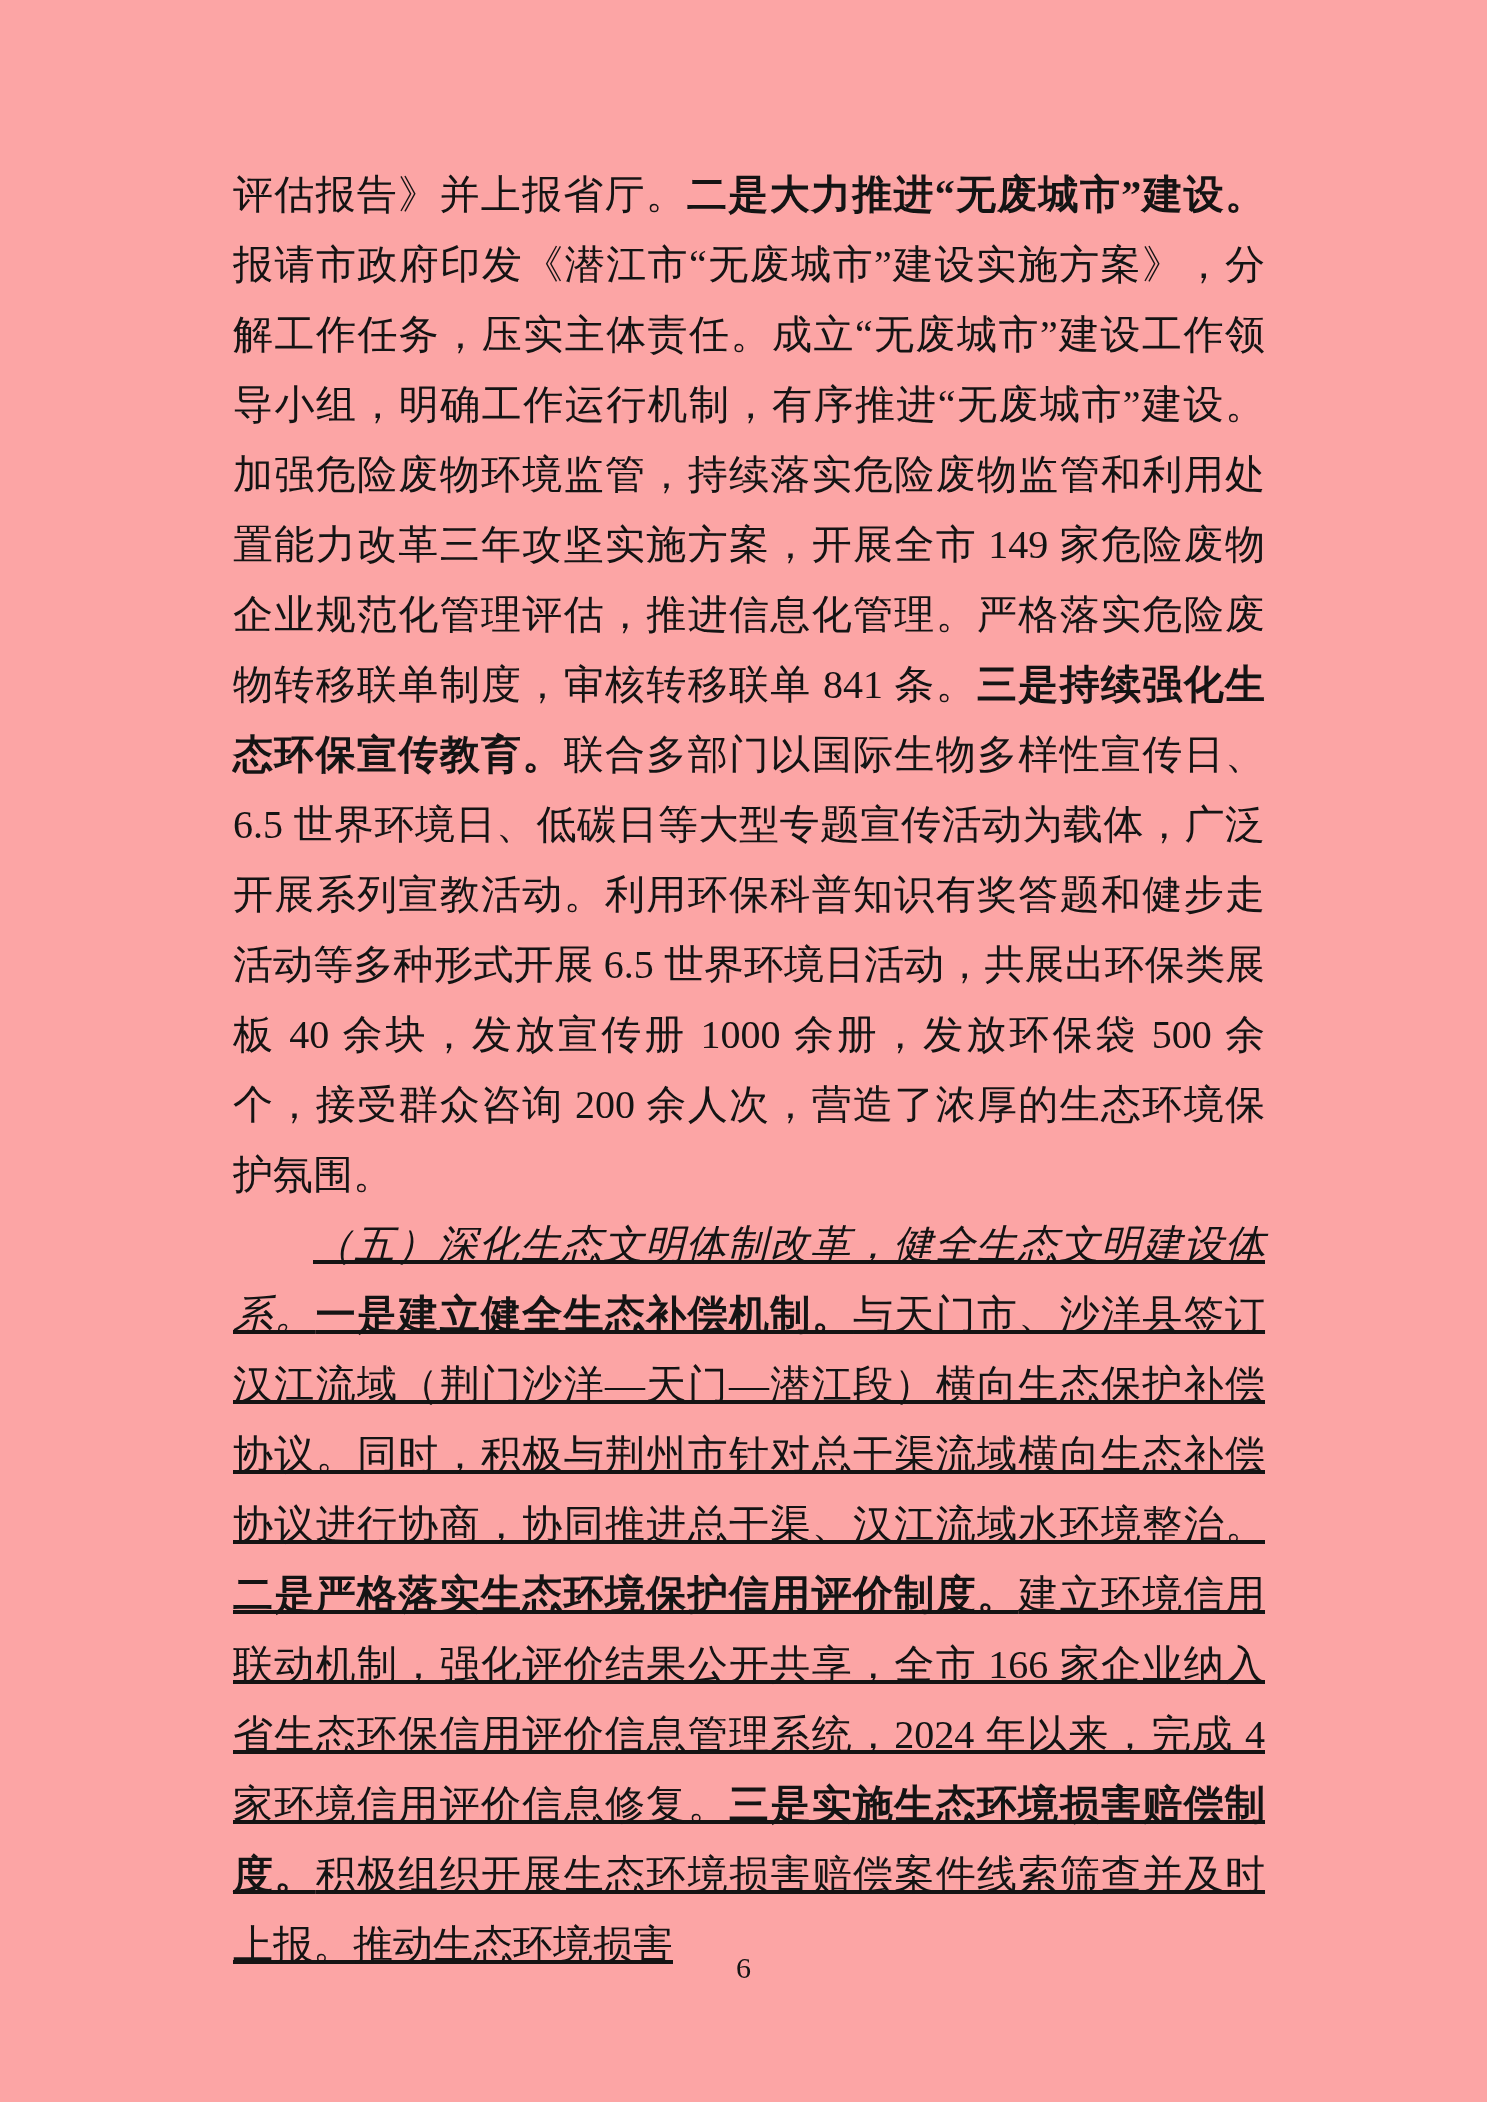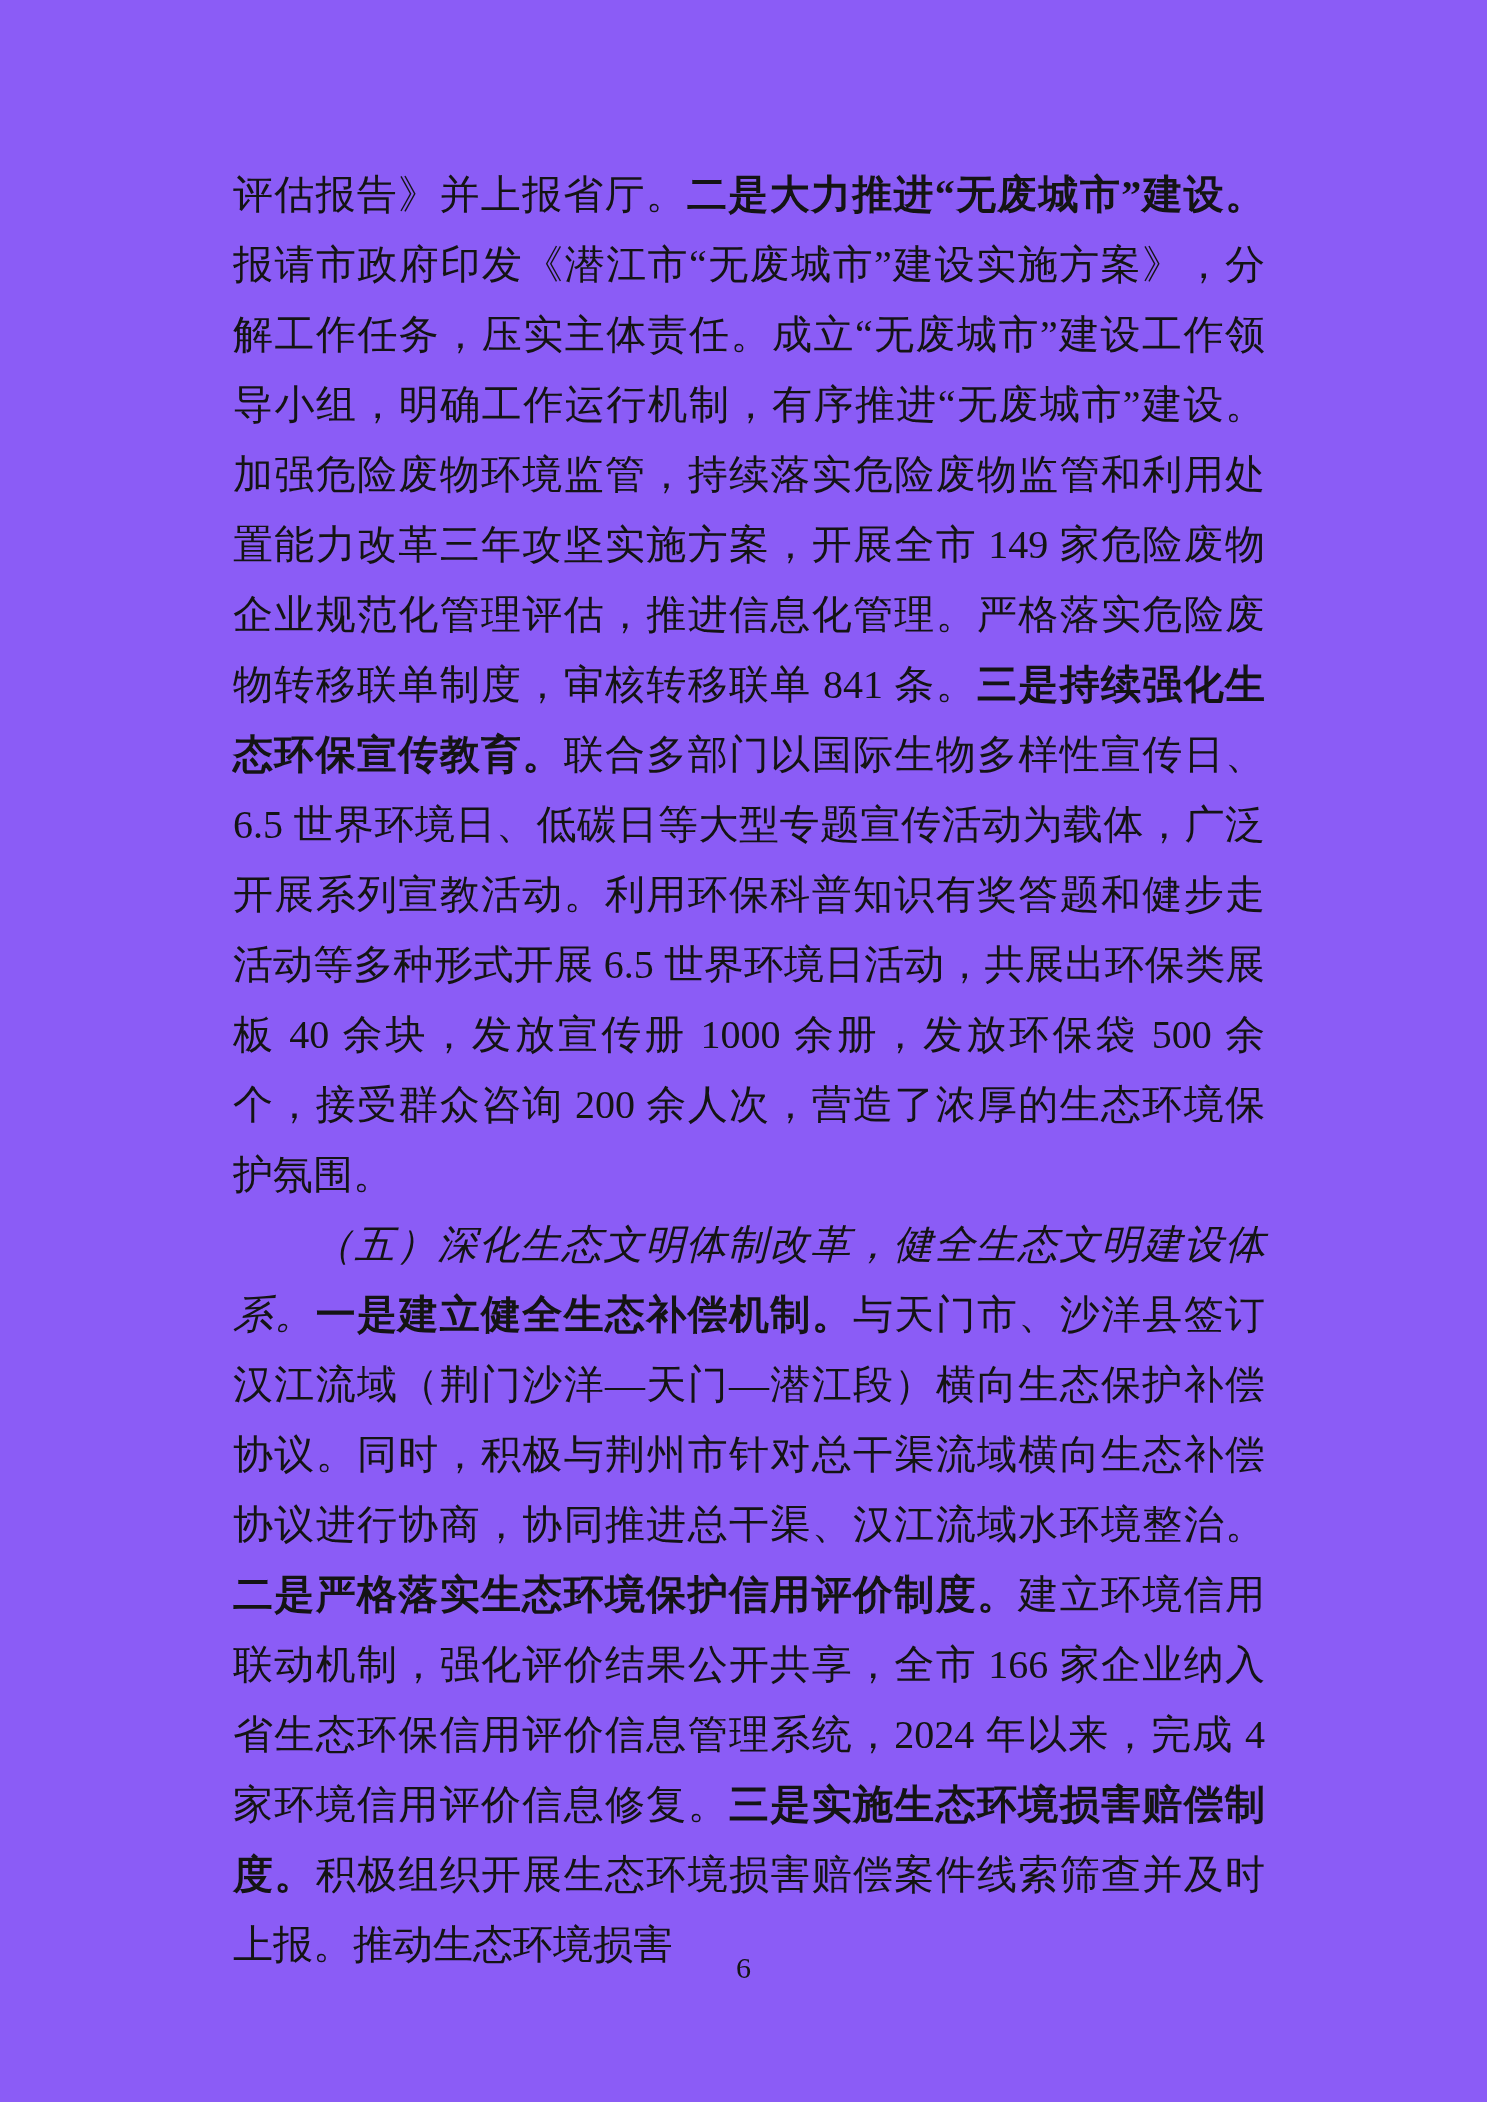--- a/index.html
+++ b/index.html
@@ -5,41 +5,42 @@
   html, body {
     margin: 0;
     padding: 0;
     background: #e8e8e8;
   }
   .page {
     position: relative;
     width: 1487px;
     height: 2102px;
     margin: 0 auto;
-    background: #8b5cf6;
+    background: #fca5a5;
     overflow: hidden;
     font-family: "Liberation Serif", "DejaVu Serif", serif;
     color: #141414;
   }
   .doc-body {
     position: absolute;
     top: 160px;
     left: 233px;
     width: 1032px;
   }
   .doc-body p {
     margin: 0;
     font-size: 40px;
     line-height: 70px;
     text-align: justify;
     text-justify: inter-ideograph;
     letter-spacing: 0px;
   }
   .doc-body p.indented {
     text-indent: 2em;
+    text-decoration: underline;
   }
   .seg-normal {
     font-weight: normal;
     font-style: normal;
   }
   .seg-bold {
     font-weight: bold;
     font-style: normal;
   }
   .seg-kaiti {

